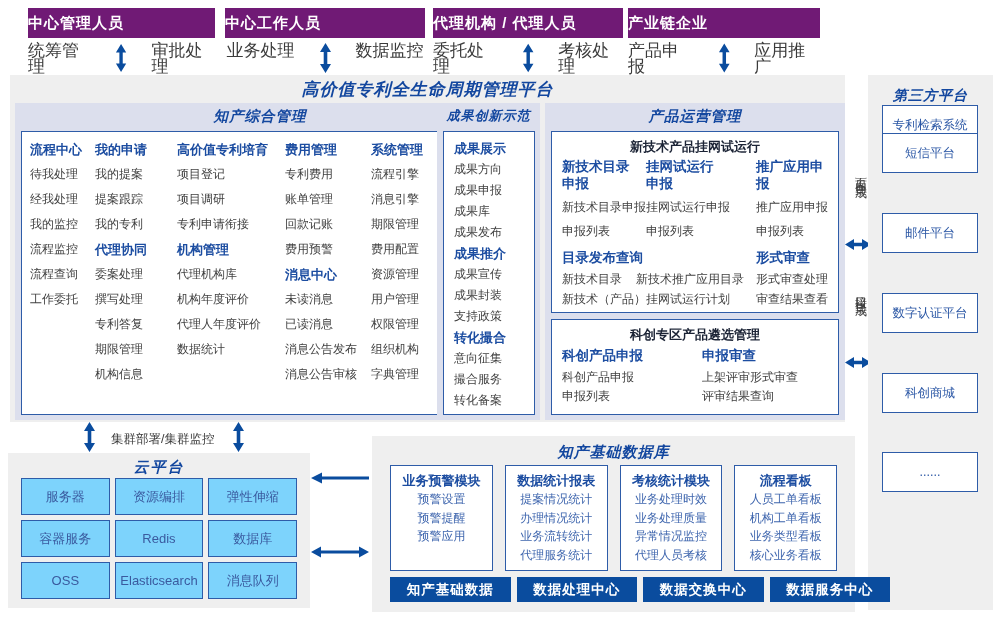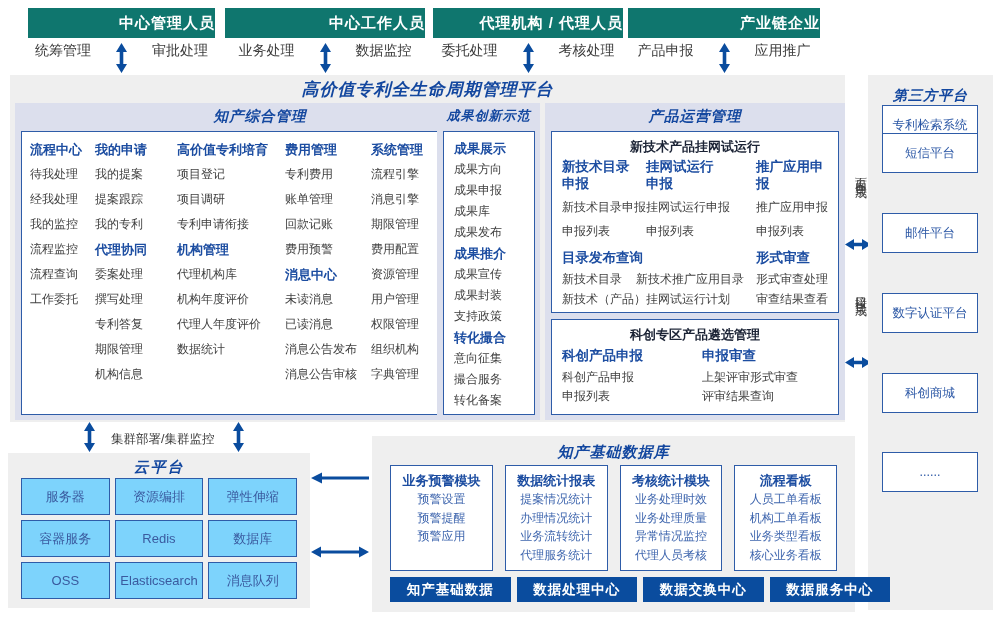--- a/index.html
+++ b/index.html
@@ -1,24 +1,24 @@
 <!DOCTYPE html>
 <html><head>
 <meta charset="utf-8">
 <style>
   html,body{margin:0;padding:0;background:#ffffff;}
   #canvas{position:relative;width:1000px;height:622px;background:#ffffff;overflow:hidden;
           font-family:"Liberation Sans","DejaVu Sans",sans-serif;}
 
   
   .ug{position:absolute;top:8px;height:66px;}
-  .ug-head{height:30px;line-height:30px;background:#0f766e;color:#ffffff;text-align:right;
+  .ug-head{height:30px;line-height:30px;background:#701a75;color:#ffffff;text-align:left;
            font-size:15px;font-weight:bold;letter-spacing:1px;}
   .ug-sub{margin-top:5px;display:flex;justify-content:center;align-items:flex-start;gap:24px;}
-  .ug-label{font-size:14px;color:#3b3b3b;line-height:16px;font-family:Liberation Mono, monospace;}
+  .ug-label{font-size:17px;color:#3b3b3b;line-height:16px;}
 
   
   .main-bg{position:absolute;left:10px;top:75px;width:835px;height:347px;background:#efefef;}
   .platform-title{position:absolute;left:10px;top:78px;width:835px;text-align:center;
                   font-size:17px;font-weight:bold;font-style:italic;color:#13479f;letter-spacing:1px;}
 
   
   .sec{position:absolute;top:103px;height:317px;background:#dcdfed;}
   .sec-title{height:27px;line-height:26px;text-align:center;font-size:14.5px;font-weight:bold;
              font-style:italic;color:#13479f;letter-spacing:1px;}

